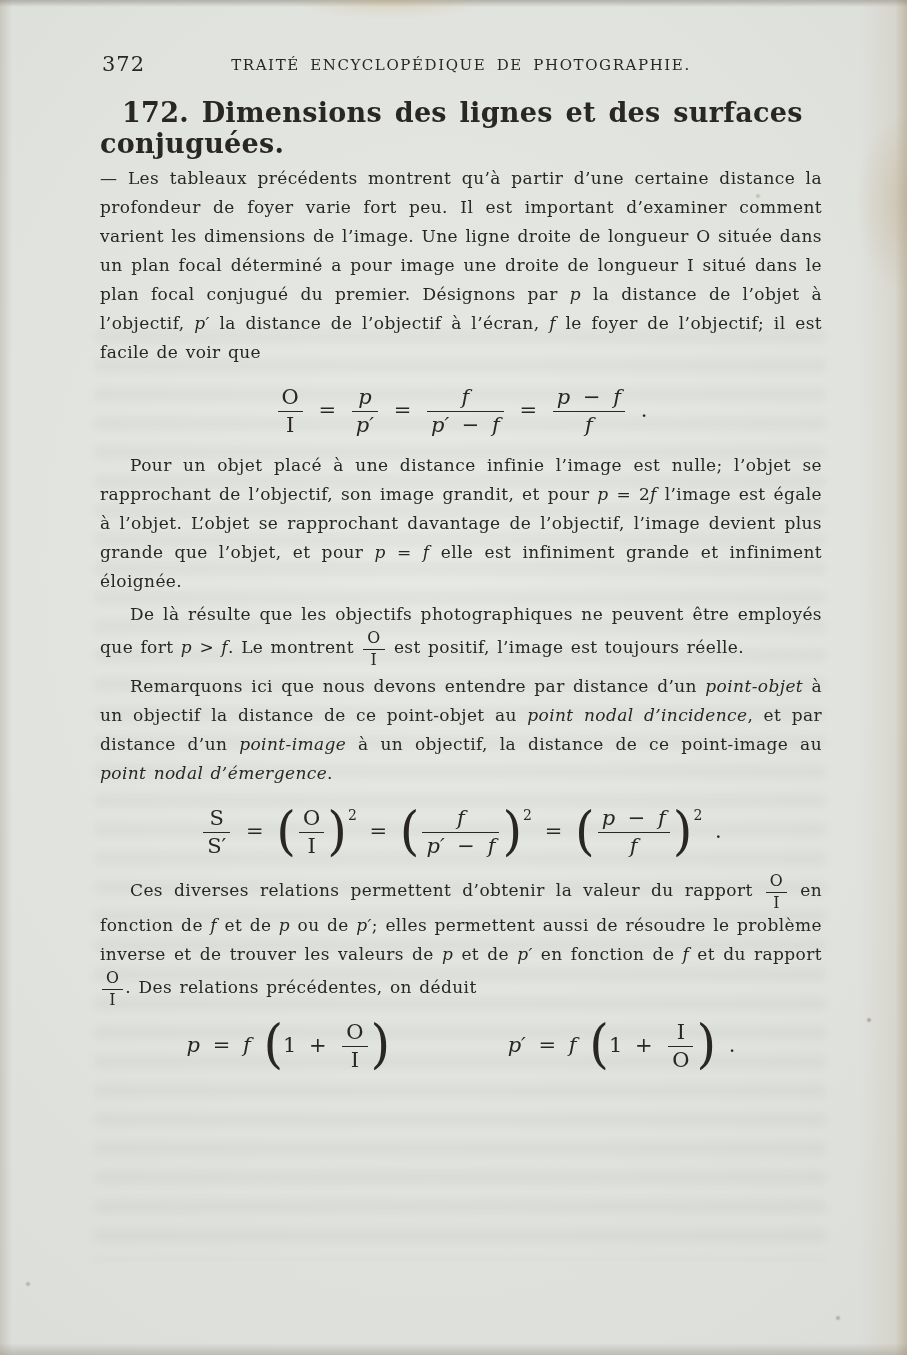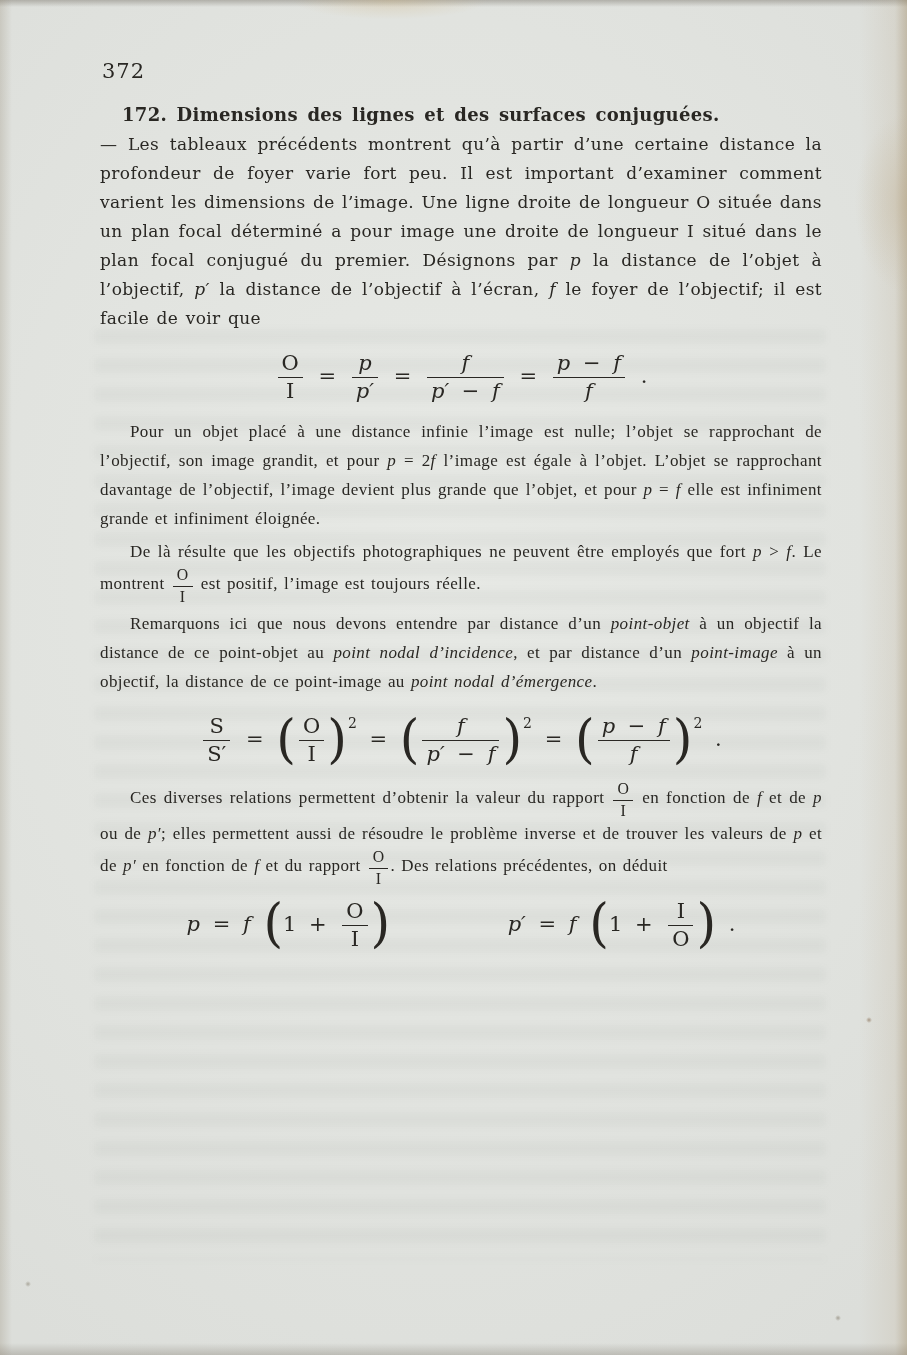--- a/index.html
+++ b/index.html
@@ -32,49 +32,49 @@
     width: 730px; height: 930px;
     background: repeating-linear-gradient(180deg,
       rgba(96,112,102,0.05) 0 13px,
       rgba(96,112,102,0) 13px 29px);
     filter: blur(3px);
     pointer-events: none;
   }
 
   .text-block {
     position: absolute;
-    left: 100px; top: 59px;
+    left: 100px; top: 52px;
     width: 722px;
   }
 
   .page-head { position: relative; height: 26px; }
   .pagenum {
     position: absolute; left: 2px; top: 0;
     font-size: 21px; letter-spacing: 1px;
   }
   .running-head {
     display: block; text-align: center;
     font-size: 15px; letter-spacing: 1.6px; word-spacing: 4px;
     padding-top: 4px;
   }
 
   .section-heading {
     margin: 19px 0 5px 0;
-    font-size: 18px; font-weight: 700;
+    font-size: 27px; font-weight: 700;
     letter-spacing: 0.3px; word-spacing: 3px;
     text-indent: 22px;
   }
 
   .par {
     margin: 4px 0 0 0;
     font-size: 17px; line-height: 29px;
     letter-spacing: 0.4px; word-spacing: 1.5px;
     text-align: justify;
   }
-  .par.indent { text-indent: 30px; font-family: Liberation Serif, serif; }
+  .par.indent { text-indent: 30px; }
 
   .var { font-style: italic; }
 
   .frac {
     display: inline-block;
     vertical-align: middle;
     text-align: center;
     line-height: 1.15;
     text-indent: 0;
   }
@@ -104,20 +104,21 @@
 </head>
 <body>
 
 <div class="scan">
   <div class="bleed"></div>
 
   <div class="text-block">
 
     <div class="page-head">
       <span class="pagenum">372</span>
+      <span class="running-head">TRAITÉ ENCYCLOPÉDIQUE DE PHOTOGRAPHIE.</span>
     </div>
 
     <h2 class="section-heading">172. Dimensions des lignes et des surfaces conjuguées.</h2>
 
     <p class="par"><span>— Les tableaux précédents montrent qu’à partir d’une certaine distance la profondeur de foyer varie fort peu. Il est important d’examiner comment varient les dimensions de l’image. Une ligne droite de longueur O située dans un plan focal déterminé a pour image une droite de longueur I situé dans le plan focal conjugué du premier. Désignons par </span><span class="var">p</span><span> la distance de l’objet à l’objectif, </span><span class="var">p′</span><span> la distance de l’objectif à l’écran, </span><span class="var">f</span><span> le foyer de l’objectif; il est facile de voir que</span></p>
 
     <div class="formula"><span class="frac"><span class="num"><span>O</span></span><span class="den"><span>I</span></span></span><span> = </span><span class="frac"><span class="num"><span class="var">p</span></span><span class="den"><span class="var">p′</span></span></span><span> = </span><span class="frac"><span class="num"><span class="var">f</span></span><span class="den"><span class="var">p′</span><span> − </span><span class="var">f</span></span></span><span> = </span><span class="frac"><span class="num"><span class="var">p</span><span> − </span><span class="var">f</span></span><span class="den"><span class="var">f</span></span></span><span> .</span></div>
 
     <p class="par indent"><span>Pour un objet placé à une distance infinie l’image est nulle; l’objet se rapprochant de l’objectif, son image grandit, et pour </span><span class="var">p</span><span> = 2</span><span class="var">f</span><span> l’image est égale à l’objet. L’objet se rapprochant davantage de l’objectif, l’image devient plus grande que l’objet, et pour </span><span class="var">p</span><span> = </span><span class="var">f</span><span> elle est infiniment grande et infiniment éloignée.</span></p>
 

